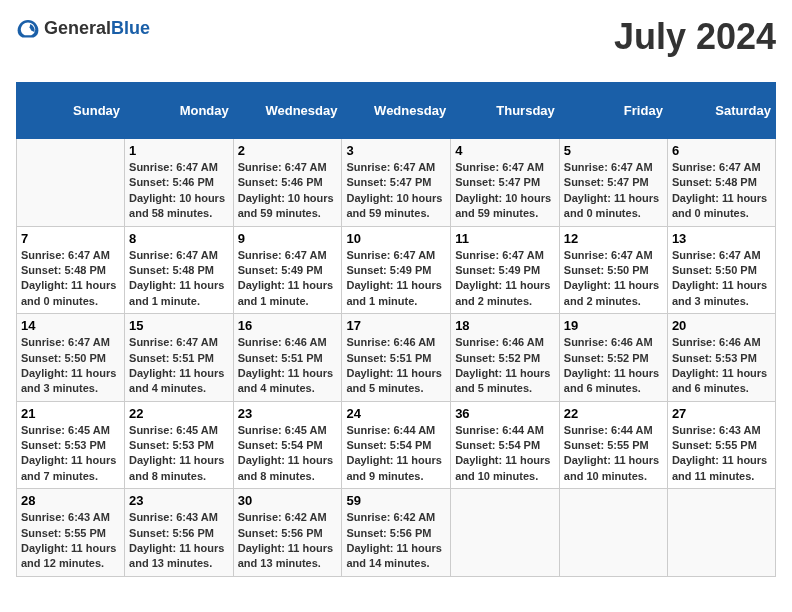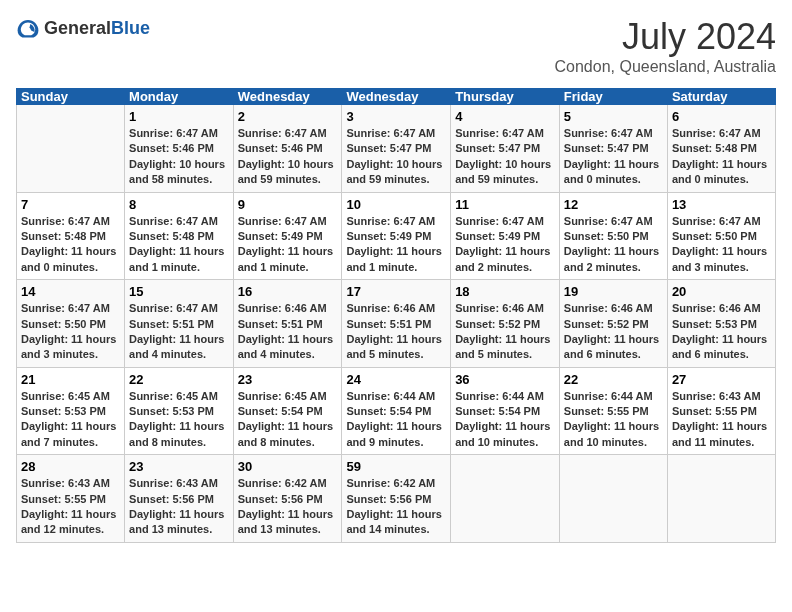--- a/index.html
+++ b/index.html
@@ -7,21 +7,21 @@
       font-family: Arial, sans-serif;
       background: #fff;
       width: 792px;
       min-height: 612px;
       padding: 16px;
     }
     .header {
       display: flex;
       justify-content: space-between;
       align-items: flex-start;
-      margin-bottom: 12px;
+      margin-bottom: 24px;
     }
     .logo {
       display: flex;
       align-items: center;
       gap: 4px;
     }
     .logo-text-general {
       font-size: 18px;
       font-weight: bold;
       color: #333;
@@ -33,37 +33,37 @@
     }
     .logo-icon {
       width: 24px;
       height: 24px;
     }
     .title-block {
       text-align: right;
     }
     .main-title {
       font-size: 36px;
-      font-weight: normal;
+      font-weight: bold;
       color: #333;
     }
     .subtitle {
       font-size: 16px;
       color: #555;
     }
     table {
       width: 100%;
       border-collapse: collapse;
       font-size: 11px;
     }
     thead tr th {
       background-color: #1a5fa8;
       color: #fff;
-      padding: 0 4px;
-      text-align: left;
+      padding: 20px 4px;
+      text-align: right;
       font-size: 13px;
       border: 1px solid #1a5fa8;
     }
     tbody tr td {
       border: 1px solid #ccc;
       padding: 4px 4px;
       vertical-align: top;
       min-height: 80px;
       height: 80px;
     }
@@ -94,21 +94,20 @@
       <path d="M15 5 C8 5, 2 11, 2 18 C2 22, 4 25, 8 27 L15 27 L22 27 C26 25, 28 22, 28 18 C28 11, 22 5, 15 5Z" fill="#1a5fa8"></path>
       <path d="M15 8 C20 8, 24 12, 24 17 C24 20, 22 23, 19 24 L15 24 L11 24 C8 23, 6 20, 6 17 C6 12, 10 8, 15 8Z" fill="#fff"></path>
       <path d="M18 10 C22 12, 24 16, 23 20 L19 18 L17 14Z" fill="#1a5fa8"></path>
     </svg>
     <div>
       <span class="logo-text-general">General</span><span class="logo-text-blue">Blue</span>
     </div>
   </div>
   <div class="title-block">
     <div class="main-title">July 2024</div>
-    <div class="subtitle">Condon, Queensland, Australia</div>
   </div>
 </div>
 
 <table>
   <thead>
     <tr id="weekday-header">
         <th>Sunday</th>
         <th>Monday</th>
         <th>Wednesday</th>
         <th>Wednesday</th>

